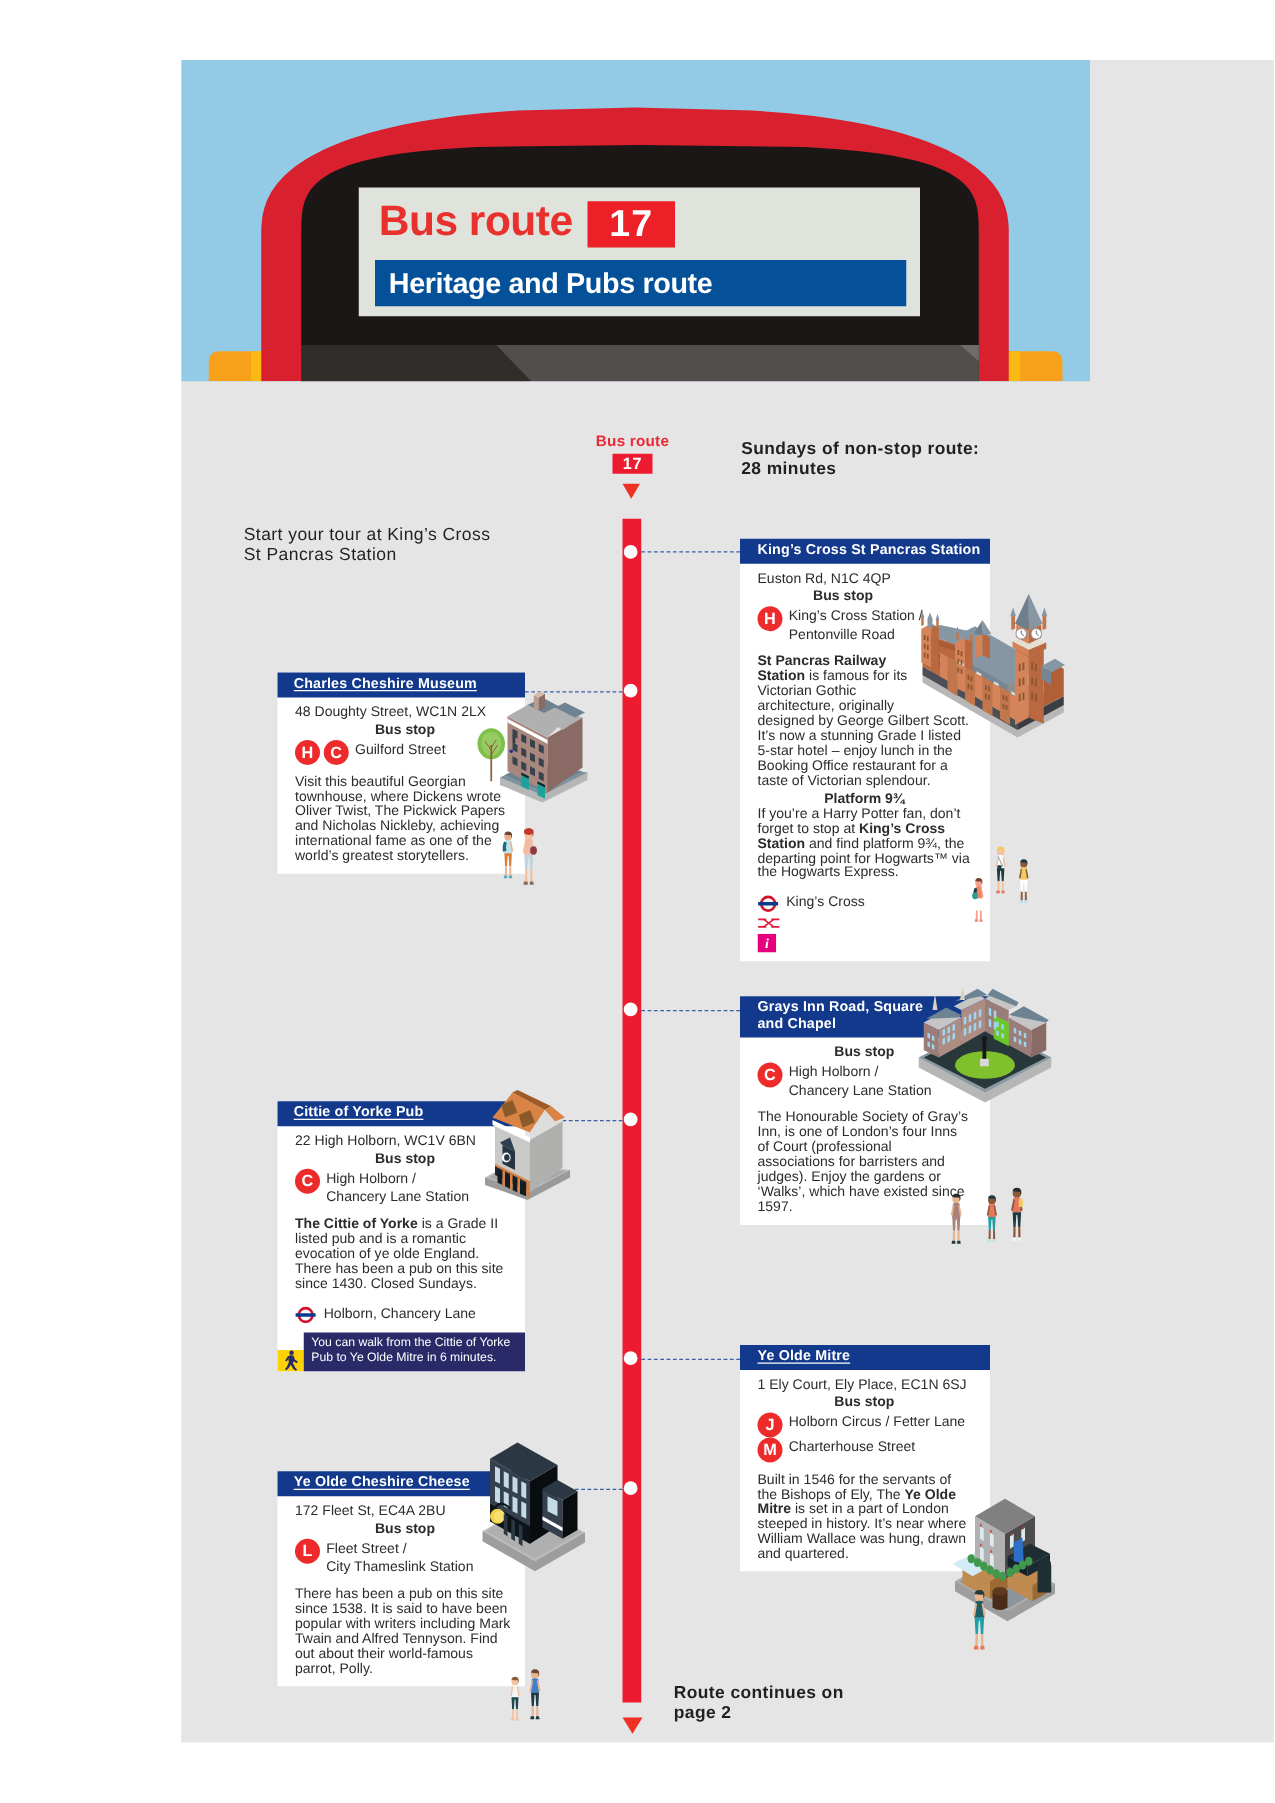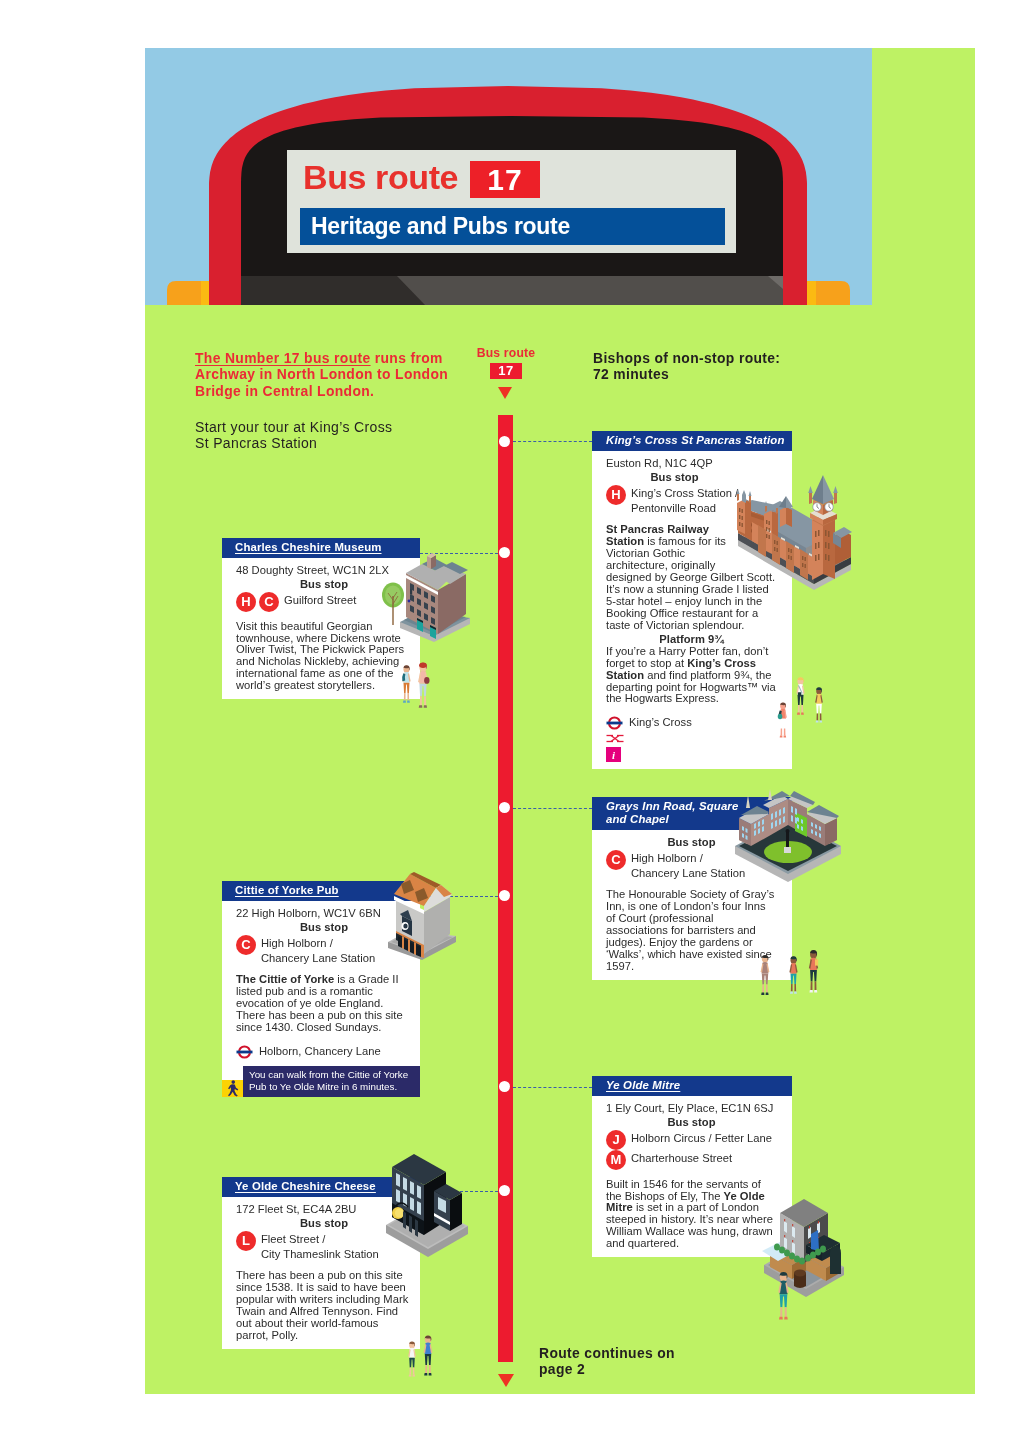--- a/index.html
+++ b/index.html
@@ -1,18 +1,18 @@
 <!DOCTYPE html>
 <html><head>
 <meta charset="utf-8">
 <style>
   html,body{margin:0;padding:0;background:#ffffff;}
   body{width:1020px;height:1442px;font-family:"Liberation Sans",sans-serif;position:relative;overflow:hidden;
        -webkit-font-smoothing:antialiased;}
-  #page{position:absolute;left:145px;top:48px;width:830px;height:1346px;background:#bef264;overflow:hidden;}
+  #page{position:absolute;left:145px;top:48px;width:830px;height:1346px;background:#e5e5e5;overflow:hidden;padding-left:44px;}
   .sky{position:absolute;left:0;top:0;width:727px;height:257px;background:#93CAE5;}
   .bus-svg{position:absolute;left:0;top:0;width:727px;height:257px;}
 
   
   .sign{position:absolute;left:142px;top:102px;width:449px;height:103px;background:#DFE3DB;}
   .sign-title{position:absolute;left:16px;top:10px;color:#E8312C;font-size:34px;font-weight:bold;letter-spacing:-0.4px;line-height:34px;}
   .sign-num{position:absolute;left:183px;top:11px;width:70px;height:37px;background:#ED2028;color:#fff;font-size:30px;font-weight:bold;text-align:center;line-height:37px;letter-spacing:1px;}
   .sign-bar{position:absolute;left:13px;top:58px;width:425px;height:37px;background:#045099;}
   .sign-bar span{display:block;color:#fff;font-size:23px;font-weight:bold;line-height:37px;padding-left:11px;letter-spacing:-0.3px;}
 
@@ -44,21 +44,21 @@
   .stoprow{display:flex;align-items:flex-start;margin-top:0px;line-height:14.9px;}
   .stopcircles{flex:0 0 auto;display:flex;gap:3px;padding-top:0px;}
   .scirc{width:20px;height:20px;border-radius:50%;background:#EE2B2B;color:#fff;font-size:13px;font-weight:bold;text-align:center;line-height:20px;}
   .stopname{white-space:pre-line;margin-left:5px;padding-top:1px;}
   .iconrow{display:flex;align-items:center;margin-top:2px;}
   .iconrow .lab{margin-left:6px;}
   .walk{display:flex;align-items:flex-end;}
   .walk-ic{flex:0 0 21px;width:21px;background:#FCD204;display:flex;align-items:center;justify-content:center;}
   .walk-tx{flex:1;background:#2B2A68;color:#fff;font-size:9.8px;line-height:12.4px;padding:3px 4px 3px 6px;}
   .card.right .card-bd{padding-left:14px;padding-right:15px;}
-  .card.right .card-hd{padding-left:14px;font-style:italic;}
+  .card.right .card-hd{padding-left:14px;}
   b{font-weight:bold;}
   .illus{position:absolute;}
   .spacer-illus{float:right;width:34px;height:46px;}
 </style>
 </head>
 <body>
 
 <div id="page">
   <div class="sky"></div>
   <svg class="bus-svg" viewBox="0 0 727 257">
@@ -72,23 +72,22 @@
     <path d="M96 228 L252 228 L280 257 L96 257 Z" fill="#302D2B"></path>
     <path d="M638 228 L638 241 L623 228 Z" fill="#6E6B68"></path>
   </svg>
   <div class="sign">
     <span class="sign-title">Bus route</span>
     <span class="sign-num">17</span>
     <div class="sign-bar">
         <span>Heritage and Pubs route</span>
       </div>
   </div>
-  <div class="intro"><u>The Number 17 bus route</u><span> runs from Archway in North London to London Bridge in Central London.</span></div>
   <div class="startnote">Start your tour at King’s Cross St Pancras Station</div>
-  <div class="duration"><span>Bishops of non-stop route:</span><br><span>72 minutes</span></div>
+  <div class="duration"><span>Sundays of non-stop route:</span><br><span>28 minutes</span></div>
   <div class="route-label">Bus route</div>
   <div class="route-badge">17</div>
   <div class="route-arrow"></div>
   <div class="route-line"></div>
   <div class="route-arrow2"></div>
   <div class="dot" style="top:387.5px"></div>
   <div class="dot" style="top:499.0px"></div>
   <div class="dot" style="top:754.0px"></div>
   <div class="dot" style="top:842.0px"></div>
   <div class="dot" style="top:1033.0px"></div>

